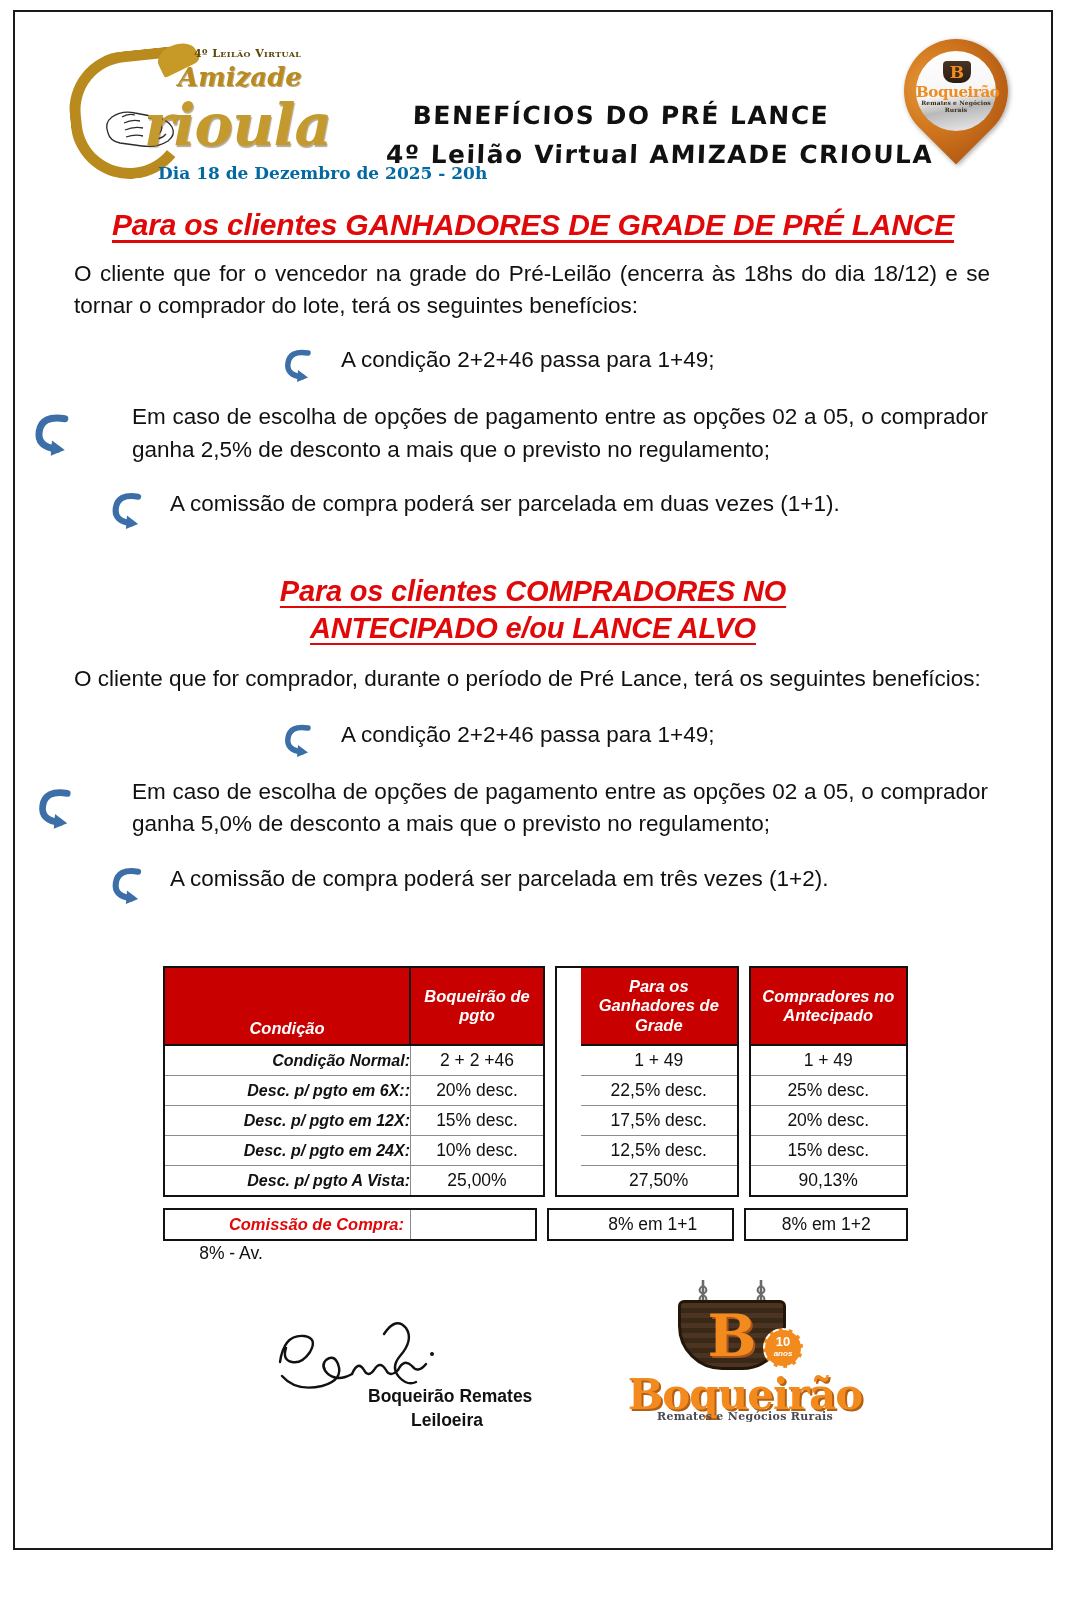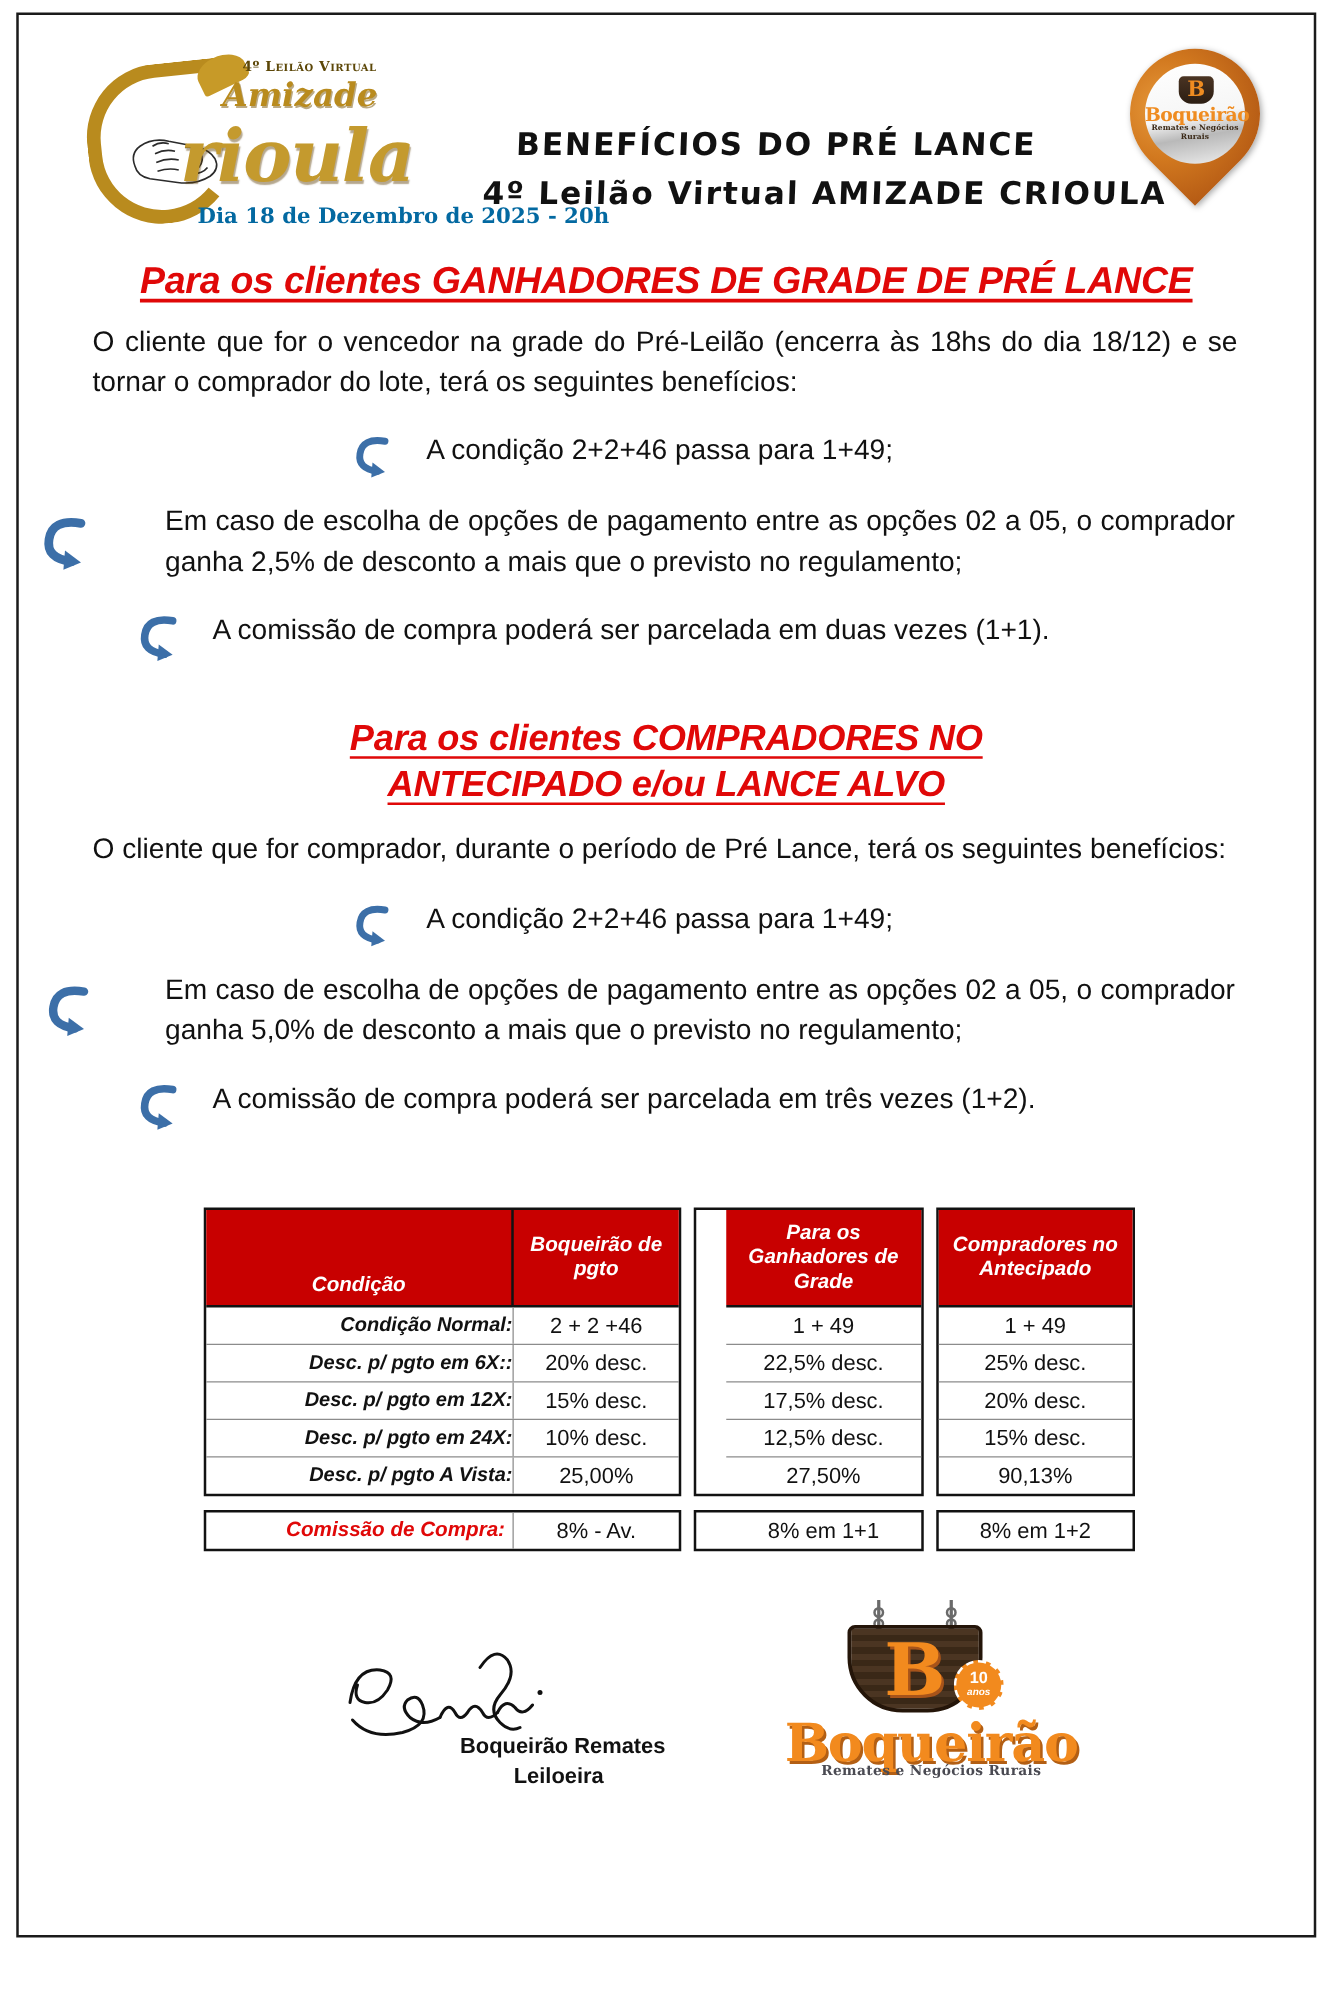--- a/index.html
+++ b/index.html
@@ -635,21 +635,21 @@
           <div class="dcell full">15% desc.</div>
         </div>
         <div class="drow inner">
           <div class="dcell full">90,13%</div>
         </div>
       </div>
     </div>
 
     <div class="comm">
       <div class="blk blk-a">
-        <div class="hrow" style="background:transparent;">
+        <div class="hrow" style="background:transparent;flex-direction:column;">
           <div class="ccell label">Comissão de Compra:</div>
           <div class="ccell val">8% - Av.</div>
         </div>
       </div>
       <div class="blk blk-b gap">
         <div class="ccell full">8% em 1+1</div>
       </div>
       <div class="blk blk-c gap">
         <div class="ccell full">8% em 1+2</div>
       </div>

